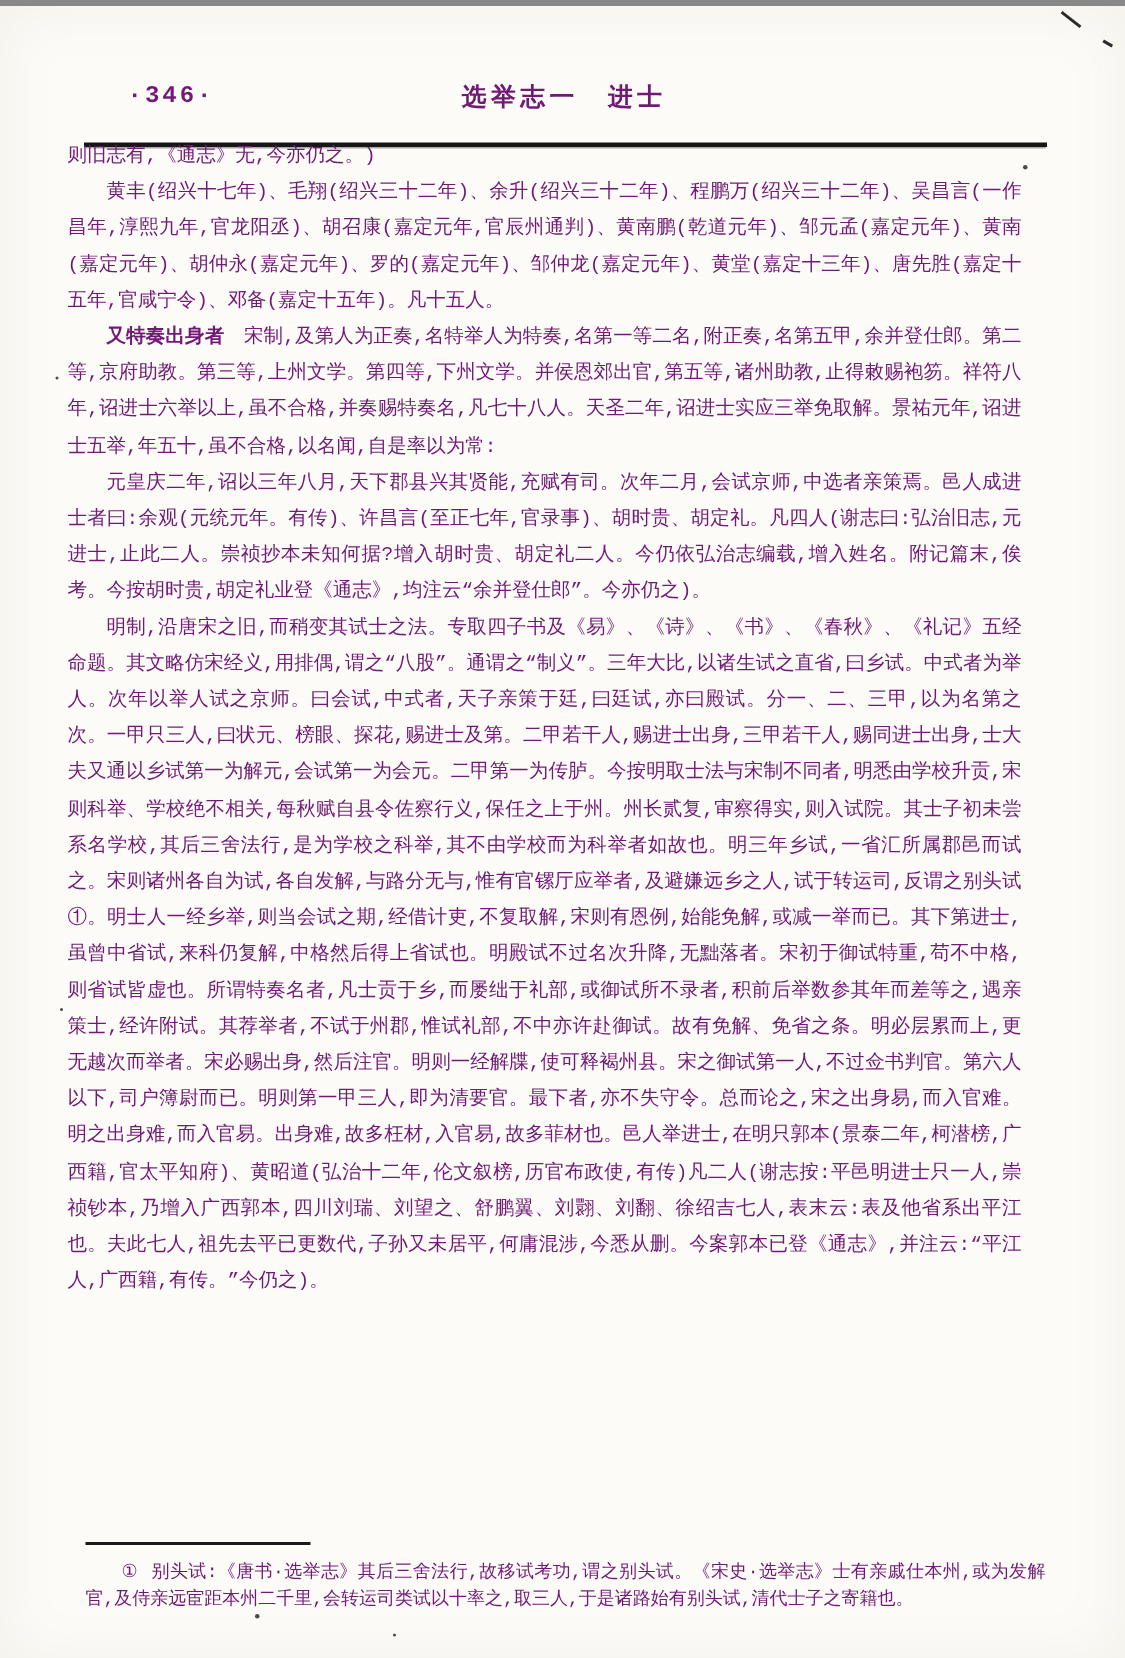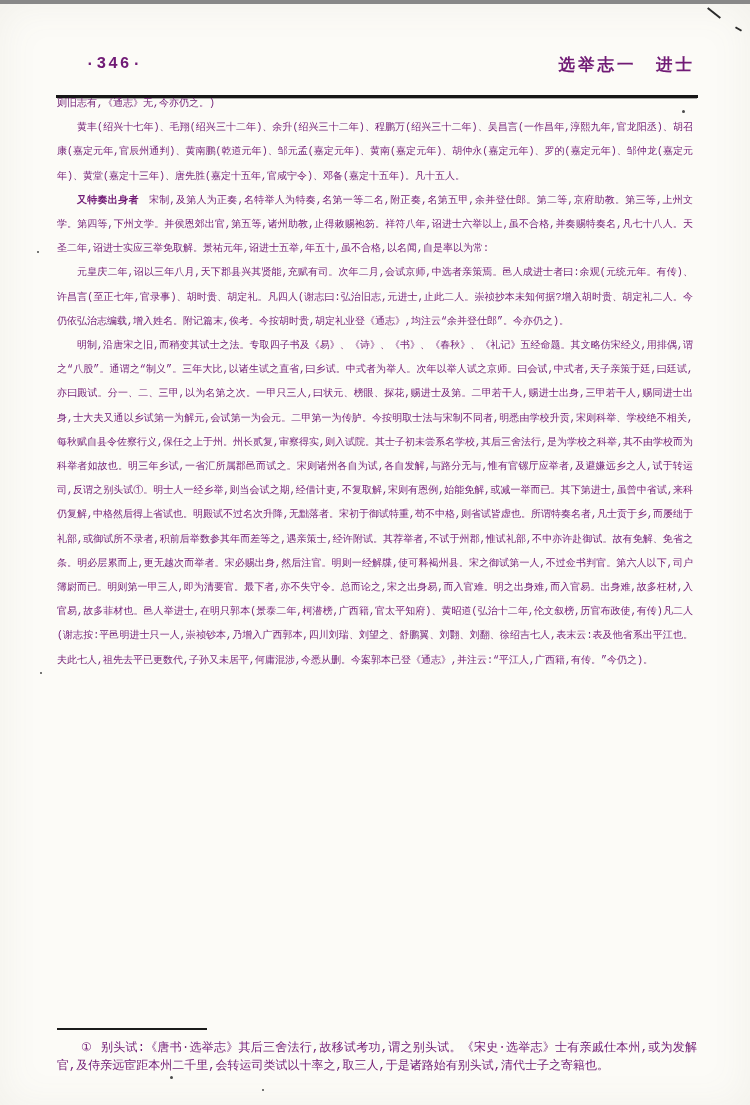--- a/index.html
+++ b/index.html
@@ -13,30 +13,30 @@
     overflow:hidden;
     box-shadow:inset 0 0 40px rgba(120,110,90,0.08);
   }
   .header { position:absolute; top:50px; left:57px; right:55px; height:24px; }
   .page-num {
     position:absolute; left:28px; top:1px;
     font-size:16px; font-weight:bold; letter-spacing:2px;
   }
   .header-title {
     position:absolute; left:0; right:0; top:0;
-    text-align:right; font-size:16.5px; font-weight:bold; letter-spacing:3px;
+    text-align:center; font-size:16.5px; font-weight:bold; letter-spacing:3px;
   }
   .header-rule {
     position:absolute; top:91px; left:56px; right:52px;
     height:3px; background:#161616;
     box-shadow:0 2px 0 -1px rgba(20,20,20,0.35);
   }
   .body-text {
-    position:absolute; top:88px; left:57px; width:636px;
-    font-size:10px; line-height:24.2px;
+    position:absolute; top:88px; left:45px; width:636px;
+    font-size:13px; line-height:24.2px;
     text-align:justify;
     max-height:930px; overflow:hidden;
   }
   .body-text p { margin:0; text-indent:2em; }
   .body-text p.noindent { text-indent:0; }
   .lead { font-weight:bold; }
   .fn-rule {
     position:absolute; top:1024px; left:57px; width:150px;
     border-top:2px solid #1b1b1b;
   }

